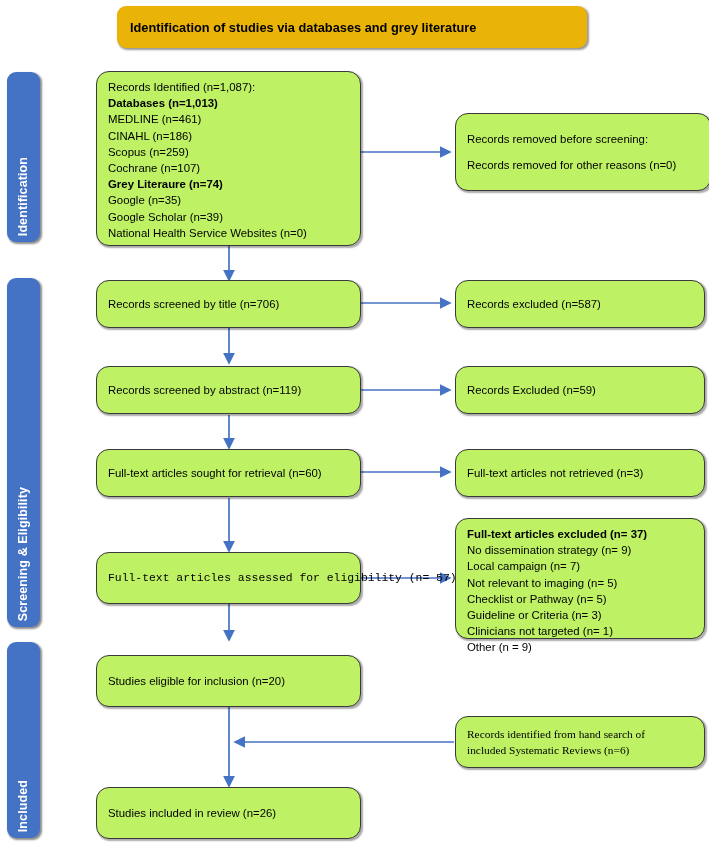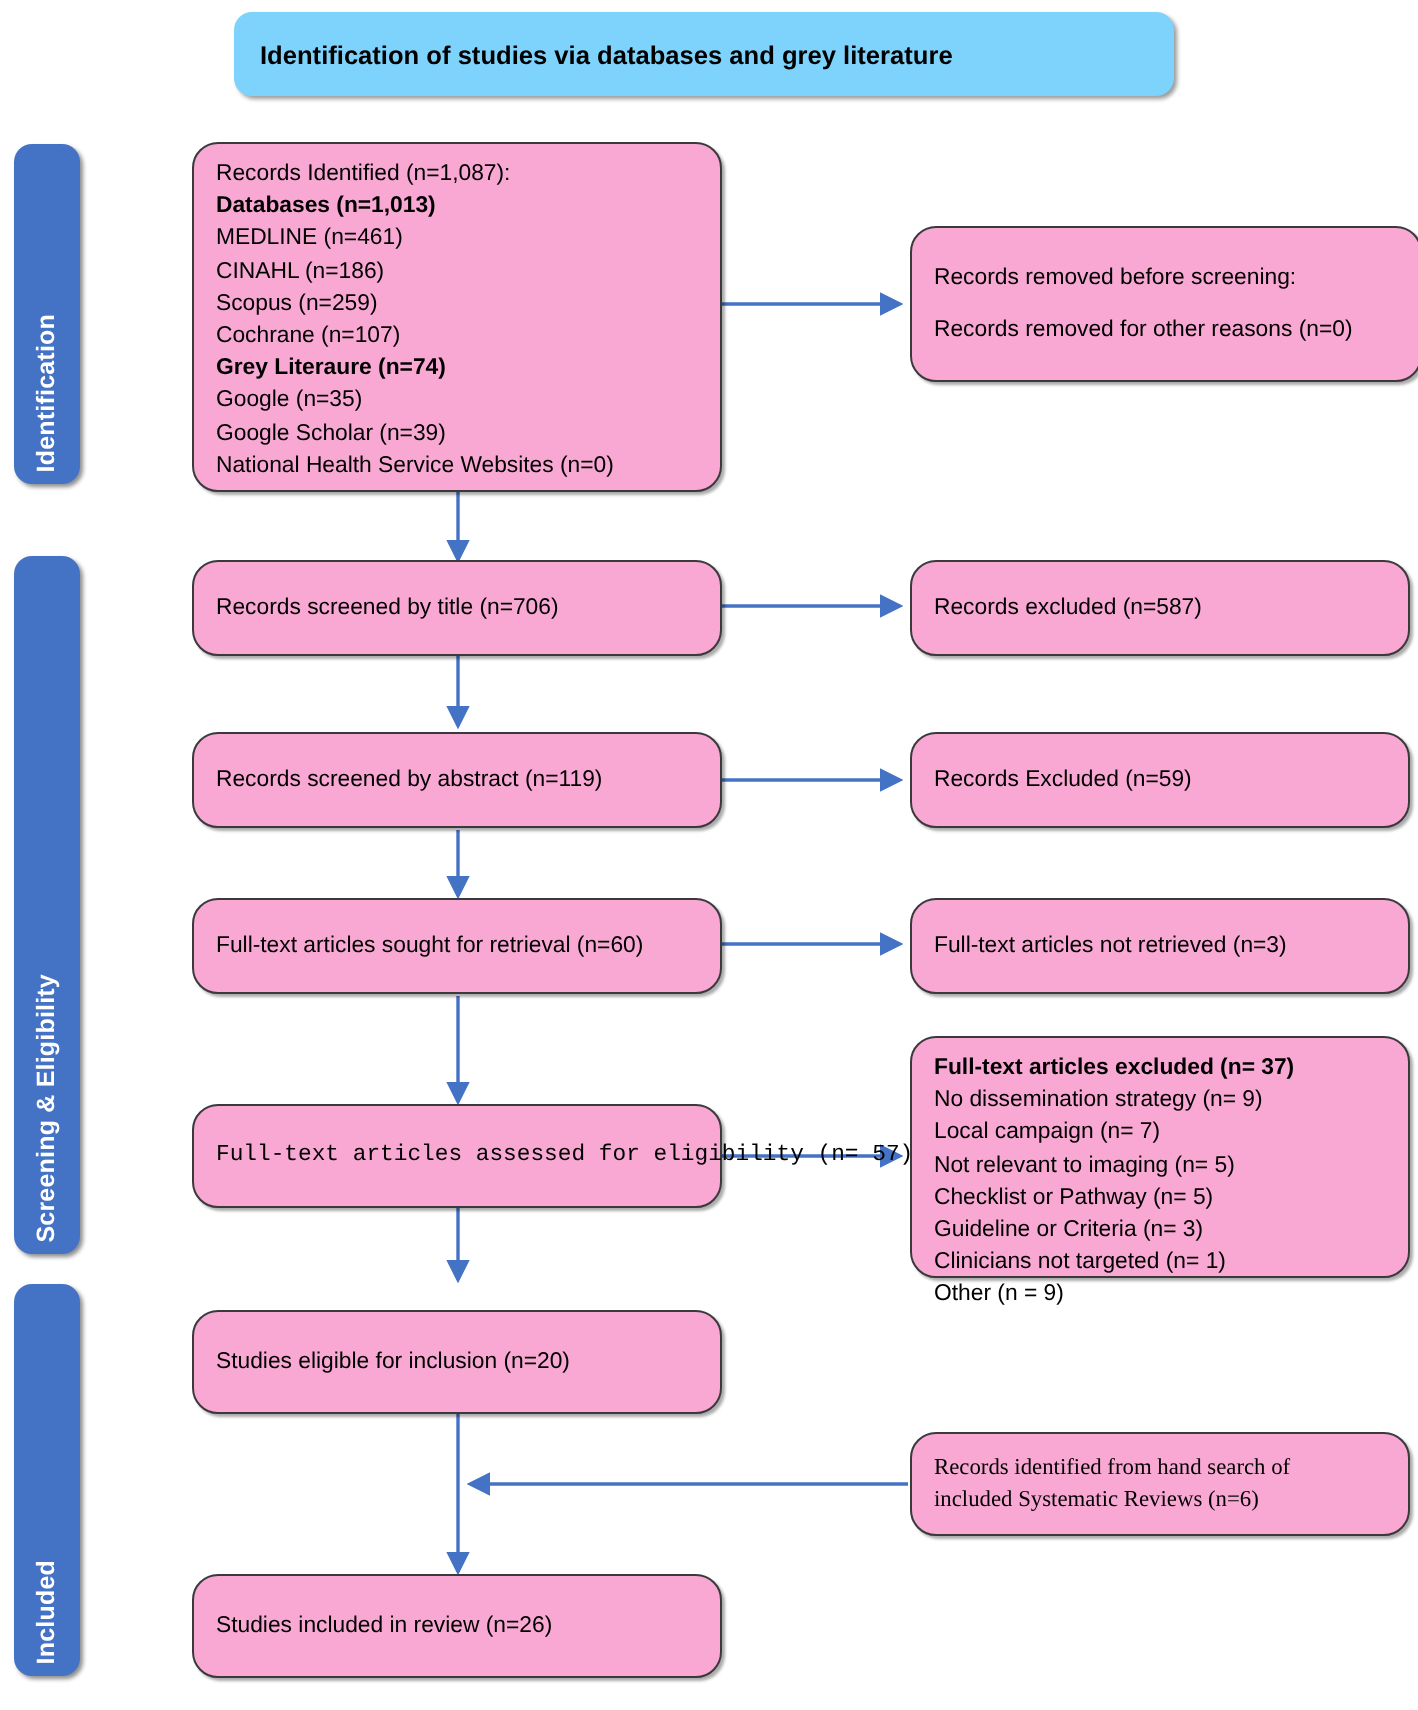--- a/index.html
+++ b/index.html
@@ -35,35 +35,35 @@
   }
   .band span {
     writing-mode: vertical-rl;
     transform: rotate(180deg);
     white-space: nowrap;
     line-height: 1;
   }
   
   .banner {
     position: absolute;
-    background: #7dd3fc;
+    background: #eab308;
     border-radius: 9px;
     box-shadow: 1.5px 1.5px 2px rgba(0,0,0,0.40);
     color: #000000;
     font-weight: bold;
     font-size: 12.8px;
     display: flex;
     align-items: center;
     padding-left: 13px;
     box-sizing: border-box;
   }
   
   .box {
     position: absolute;
-    background: #f9a8d4;
+    background: #bef264;
     border: 1.4px solid #3A3A3A;
     border-radius: 13px;
     box-shadow: 1.5px 1.5px 1.5px rgba(0,0,0,0.33);
     box-sizing: border-box;
     font-size: 11.4px;
     color: #000000;
     line-height: 1.42;
     padding: 6px 11px;
     display: flex;
     flex-direction: column;

